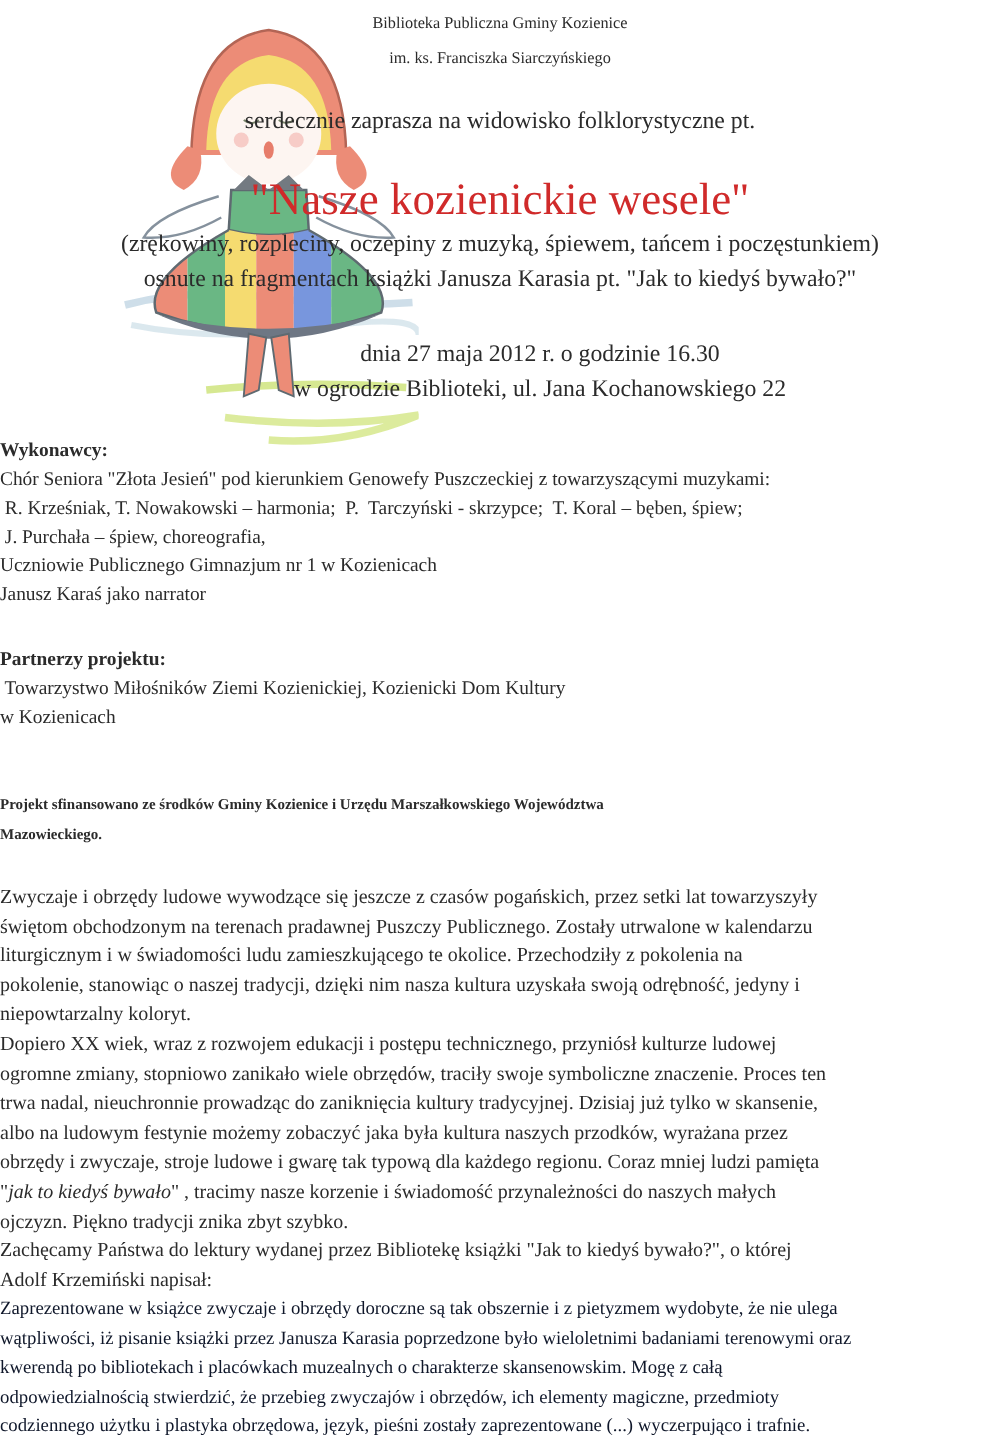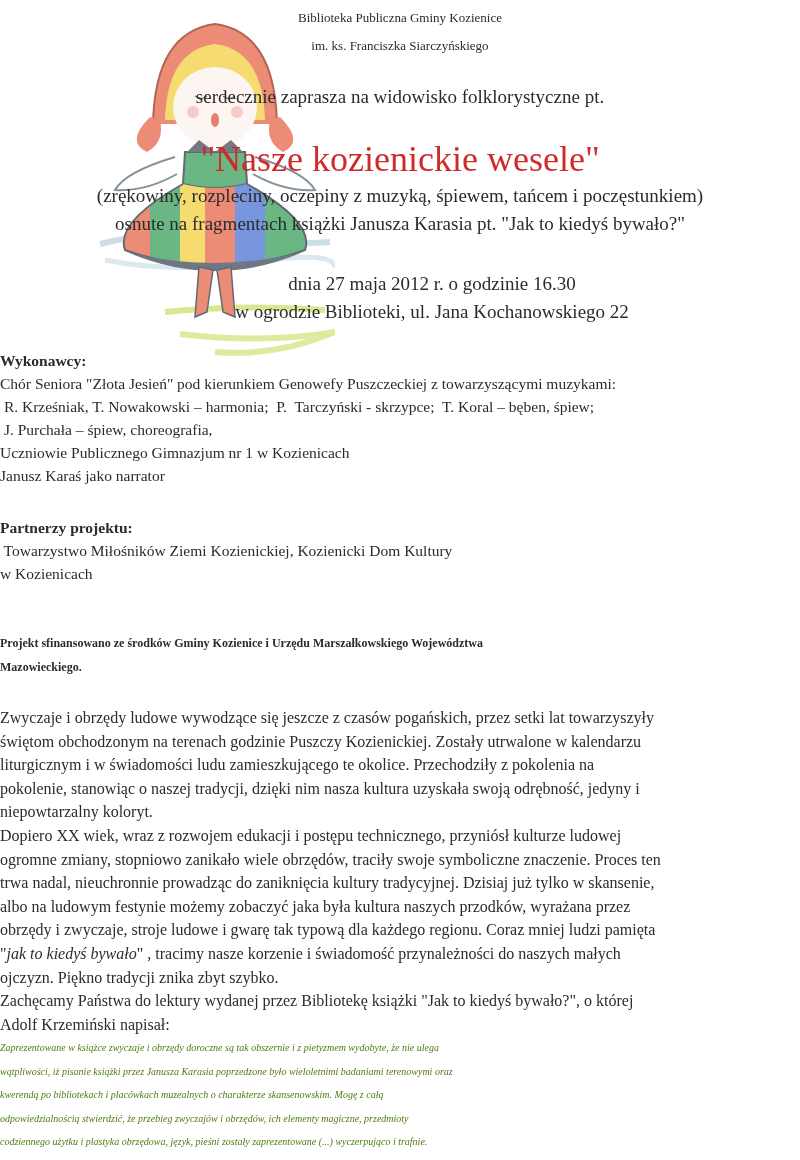--- a/index.html
+++ b/index.html
@@ -21,21 +21,21 @@
     font-size: 36px; color: #d02a2a; line-height: 42px;
   }
   .subtitle { position: absolute; top: 182px; left: 0; width: 800px; font-size: 19px; line-height: 28px; }
   .when { position: absolute; top: 270px; left: 0; width: 800px; font-size: 19px; line-height: 28px; margin-left: 32px; }
   .block { position: absolute; left: 0; width: 800px; font-size: 15.5px; line-height: 23px; }
   .b { font-weight: bold; }
   .performers { top: 349px; }
   .partners { top: 516px; }
   .funding { top: 632px; font-weight: bold; font-size: 12px; line-height: 23.5px; }
   .essay { top: 706px; font-size: 16px; line-height: 23.6px; }
-  .quote { font-style: italic; font-size: 10px; line-height: 23.5px; color: #4d7c0f; }
+  .quote { font-size: 15px; line-height: 23.5px; color: #0f172a; }
   .line { display: block; white-space: nowrap; }
   .ital { font-style: italic; }
 </style>
 </head>
 <body>
 
 <svg class="doll" viewBox="0 0 240 350" xmlns="http://www.w3.org/2000/svg">
 
   <path d="M5 232 Q60 218 120 226 T235 230" stroke="#a9c6d8" stroke-width="6" fill="none" opacity="0.7"></path>
   <path d="M10 248 Q80 262 160 250 T240 256" stroke="#b8d0de" stroke-width="5" fill="none" opacity="0.6"></path>
@@ -115,21 +115,21 @@
     <span class="line">w Kozienicach</span>
   </div>
 
   <div class="block funding">
     <span class="line">Projekt sfinansowano ze środków Gminy Kozienice i Urzędu Marszałkowskiego Województwa</span>
     <span class="line">Mazowieckiego.</span>
   </div>
 
   <div class="block essay">
     <span class="line">Zwyczaje i obrzędy ludowe wywodzące się jeszcze z czasów pogańskich, przez setki lat towarzyszyły</span>
-    <span class="line">świętom obchodzonym na terenach godzinie Puszczy Kozienickiej. Zostały utrwalone w kalendarzu</span>
+    <span class="line">świętom obchodzonym na terenach pradawnej Puszczy Publicznego. Zostały utrwalone w kalendarzu</span>
     <span class="line">liturgicznym i w świadomości ludu zamieszkującego te okolice. Przechodziły z pokolenia na</span>
     <span class="line">pokolenie, stanowiąc o naszej tradycji, dzięki nim nasza kultura uzyskała swoją odrębność, jedyny i</span>
     <span class="line">niepowtarzalny koloryt.</span>
 
     <span class="line">Dopiero XX wiek, wraz z rozwojem edukacji i postępu technicznego, przyniósł kulturze ludowej</span>
     <span class="line">ogromne zmiany, stopniowo zanikało wiele obrzędów, traciły swoje symboliczne znaczenie. Proces ten</span>
     <span class="line">trwa nadal, nieuchronnie prowadząc do zaniknięcia kultury tradycyjnej. Dzisiaj już tylko w skansenie,</span>
     <span class="line">albo na ludowym festynie możemy zobaczyć jaka była kultura naszych przodków, wyrażana przez</span>
     <span class="line">obrzędy i zwyczaje, stroje ludowe i gwarę tak typową dla każdego regionu. Coraz mniej ludzi pamięta</span>
     <span class="line"><span>"</span><span class="ital">jak to kiedyś bywało</span><span>" , tracimy nasze korzenie i świadomość przynależności do naszych małych</span></span>

